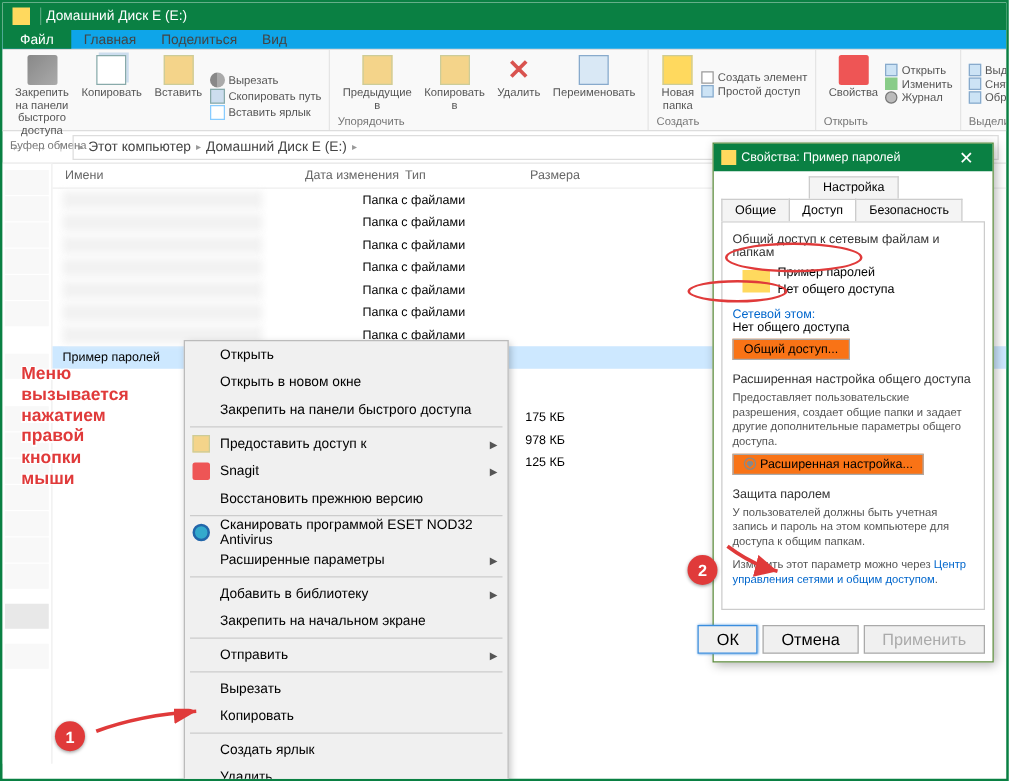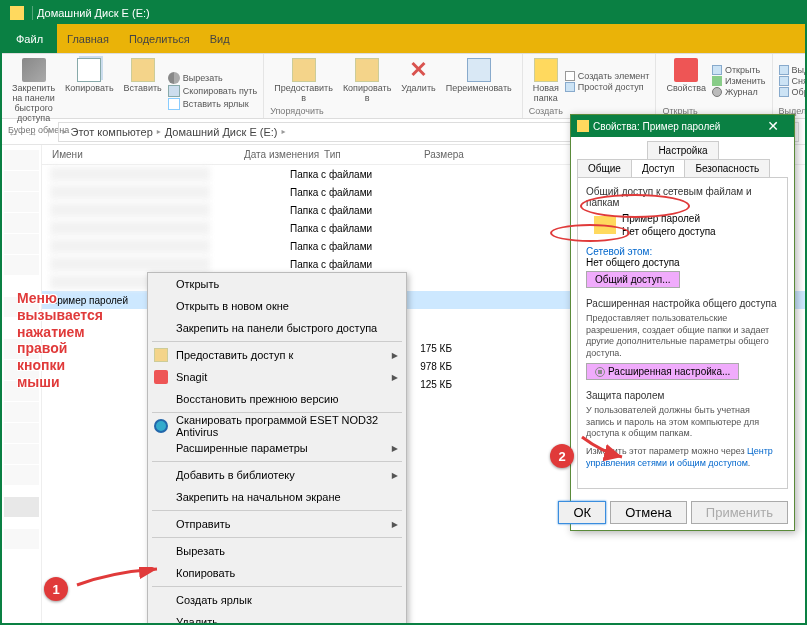--- a/index.html
+++ b/index.html
@@ -2,21 +2,21 @@
 <html><head>
 <meta charset="utf-8">
 <style>
 * { margin: 0; padding: 0; box-sizing: border-box; font-family: 'Segoe UI', Tahoma, sans-serif; }
 body { background: #fff; width: 807px; height: 625px; position: relative; overflow: hidden; border: 2px solid #0a8043; }
 
 .title-bar { height: 22px; background: #0a8043; color: #fff; display: flex; align-items: center; padding: 0 4px; font-size: 11px; }
 .title-bar .folder-icon { width: 14px; height: 14px; background: #ffd95e; margin: 0 4px; }
 .title-bar .divider { width: 1px; height: 14px; background: rgba(255,255,255,0.3); margin: 0 4px; }
 
-.menu-bar { height: 30px; background: #eab308; border-bottom: 1px solid #ddd; display: flex; align-items: stretch; font-size: 11px; }
+.menu-bar { height: 16px; background: #0ea5e9; border-bottom: 1px solid #ddd; display: flex; align-items: stretch; font-size: 11px; }
 .menu-bar .file-tab { background: #0a8043; color: #fff; padding: 0 14px; display: flex; align-items: center; }
 .menu-bar .tab { padding: 0 10px; display: flex; align-items: center; color: #444; }
 
 .ribbon { height: 65px; background: #f9f9f9; border-bottom: 1px solid #ddd; display: flex; font-size: 9px; color: #555; }
 .ribbon-group { border-right: 1px solid #e5e5e5; padding: 2px 6px; display: flex; flex-direction: column; justify-content: space-between; }
 .ribbon-group-items { display: flex; gap: 2px; flex: 1; }
 .ribbon-btn-large { display: flex; flex-direction: column; align-items: center; justify-content: flex-start; padding: 2px 4px; text-align: center; gap: 1px; }
 .ribbon-btn-large .ico { width: 24px; height: 24px; }
 .ribbon-small-col { display: flex; flex-direction: column; gap: 1px; justify-content: center; }
 .ribbon-small { display: flex; align-items: center; gap: 3px; font-size: 9px; white-space: nowrap; }
@@ -96,21 +96,21 @@
 .dialog-tab.active { background: #fff; position: relative; z-index: 1; }
 .dialog-tabrow { display: flex; width: 100%; }
 
 .dialog-body { border: 1px solid #ccc; margin: 0 6px 6px; padding: 8px; background: #fff; }
 .dlg-section { margin-bottom: 10px; }
 .dlg-section-title { font-size: 10px; color: #333; margin-bottom: 4px; }
 .dlg-folder-row { display: flex; align-items: center; gap: 6px; margin: 4px 0 0 8px; }
 .dlg-folder-ico { width: 22px; height: 18px; background: #ffd95e; }
 .dlg-folder-text { font-size: 10px; line-height: 1.3; }
 .dlg-link { color: #0066cc; cursor: pointer; }
-.dlg-btn-inline { display: inline-block; border: 1px solid #aaa; background: #f0abfc; padding: 2px 8px; font-size: 10px; margin-top: 3px; }
+.dlg-btn-inline { display: inline-block; border: 1px solid #aaa; background: #f97316; padding: 2px 8px; font-size: 10px; margin-top: 3px; }
 .dlg-btn-inline .gear { display: inline-block; width: 10px; height: 10px; background: radial-gradient(#888 40%,transparent 42%); border: 1px solid #888; border-radius: 50%; margin-right: 3px; vertical-align: middle; }
 .dlg-note { font-size: 9px; color: #555; line-height: 1.3; }
 
 .dialog-buttons { display: flex; justify-content: flex-end; gap: 4px; padding: 6px; }
 .dlg-btn { border: 1px solid #aaa; background: #f0f0f0; padding: 3px 14px; font-size: 13px; }
 .dlg-btn.focused { border: 1px solid #3a8dde; box-shadow: 0 0 2px #3a8dde; }
 .dlg-btn.disabled { color: #aaa; }
 
 .red-oval { position: absolute; border: 2px solid #e03a3a; border-radius: 50%; z-index: 9; pointer-events: none; }
 .oval-1 { right: 115px; top: 192px; width: 110px; height: 24px; }
@@ -162,21 +162,21 @@
           </div>
       </div>
     </div>
     <div class="ribbon-group-label">Буфер обмена</div>
   </div>
 
   <div class="ribbon-group">
     <div class="ribbon-group-items">
       <div class="ribbon-btn-large">
           <div class="ico ico-move"></div>
-          <span>Предоставить в</span>
+          <span>Предыдущие в</span>
         </div>
       <div class="ribbon-btn-large">
           <div class="ico ico-move"></div>
           <span>Копировать в</span>
         </div>
       <div class="ribbon-btn-large">
           <div class="ico ico-delete">✕</div>
           <span>Удалить</span>
         </div>
       <div class="ribbon-btn-large">

